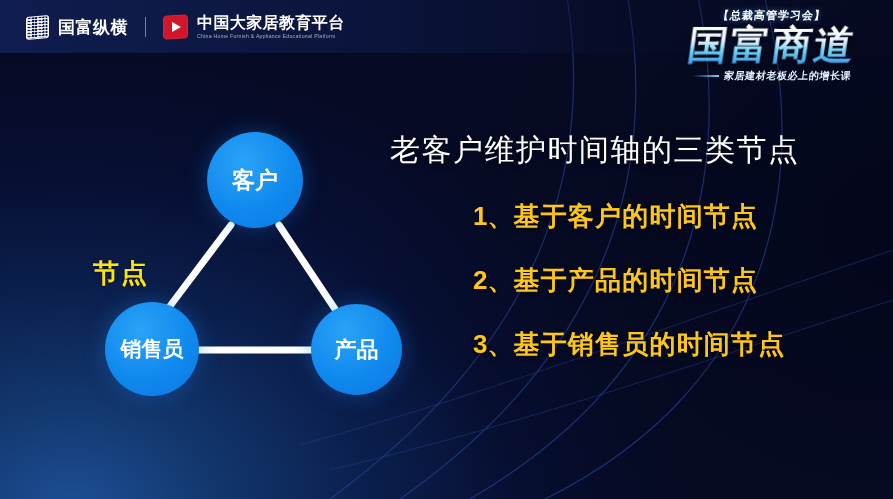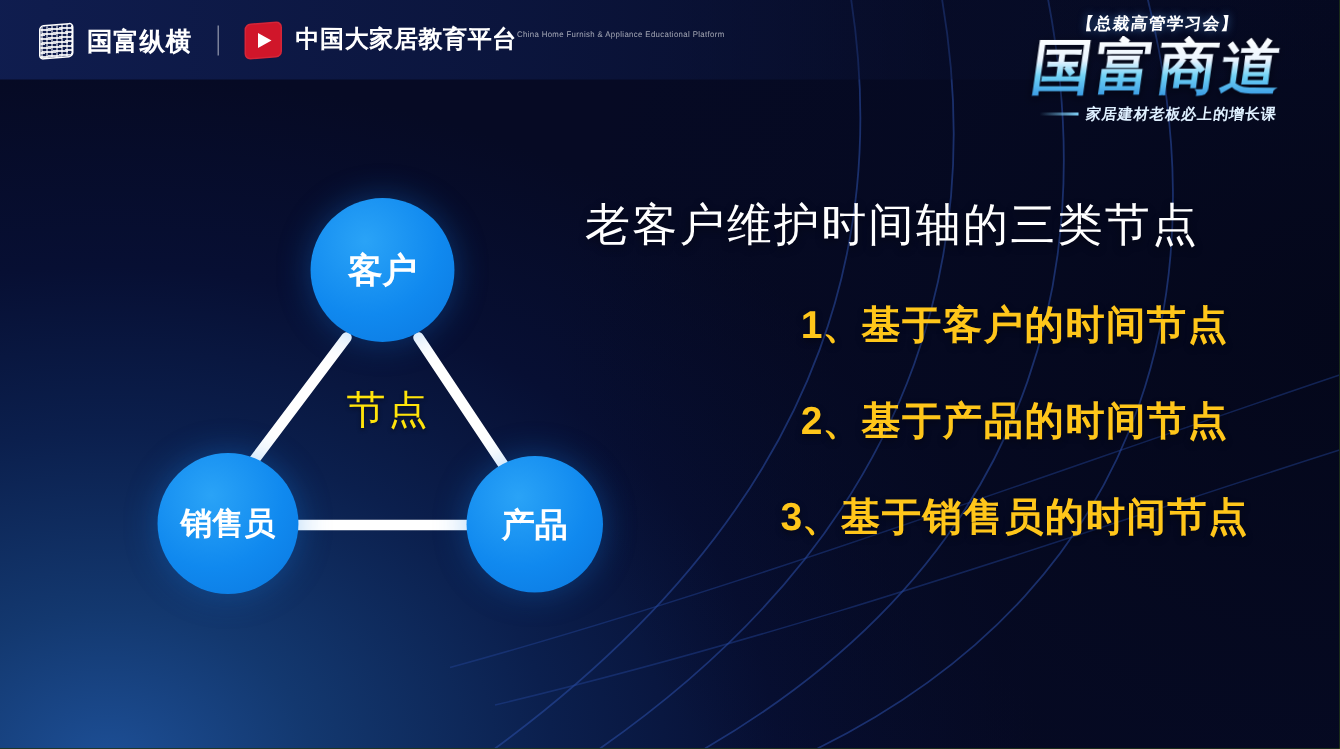--- a/index.html
+++ b/index.html
@@ -92,21 +92,21 @@
   .play-tri {
     width: 0; height: 0;
     border-left: 9px solid #ffffff;
     border-top: 5.5px solid transparent;
     border-bottom: 5.5px solid transparent;
     margin-left: 2px;
     transform: skewY(4deg);
   }
   .brand2-wrap {
     display: flex;
-    flex-direction: row;
+    flex-direction: column;
     justify-content: center;
     line-height: 1;
   }
   .brand2-cn {
     color: #ffffff;
     font-size: 16px;
     font-weight: bold;
     letter-spacing: 0.4px;
     white-space: nowrap;
   }
@@ -188,24 +188,24 @@
     white-space: nowrap;
     box-shadow: 0 0 22px rgba(19,128,232,0.35);
   }
   .node-top    { left: 122px; top: 10px;  width: 96px; height: 96px; font-size: 23px; }
   .node-left   { left: 20px;  top: 180px; width: 94px; height: 94px; font-size: 21px; }
   .node-right  { left: 226px; top: 182px; width: 91px; height: 91px; font-size: 22px; }
   .node-center-label {
     position: absolute;
     left: 0; top: 134px;
     width: 340px;
-    text-align: center;
+    text-align: left;
     color: #ffe40a;
     font-size: 26px;
-    font-weight: normal;
+    font-weight: bold;
     letter-spacing: 2px;
     text-shadow: 0 1px 3px rgba(0,0,0,0.45);
     padding-left: 8px;
     box-sizing: border-box;
   }
 
   
   .content-right {
     position: absolute;
     left: 390px; top: 130px;
@@ -215,21 +215,20 @@
     color: #ffffff;
     font-size: 30px;
     font-weight: normal;
     letter-spacing: 1.5px;
     white-space: nowrap;
     text-shadow: 0 2px 6px rgba(0,0,0,0.45);
   }
   .bullet-list {
     margin-top: 28px;
     padding-left: 83px;
-    text-align: center;
   }
   .bullet-item {
     color: #ffc61a;
     font-size: 26px;
     font-weight: bold;
     letter-spacing: 1.2px;
     white-space: nowrap;
     margin-bottom: 29px;
     text-shadow: 0 2px 5px rgba(0,0,0,0.4);
   }

